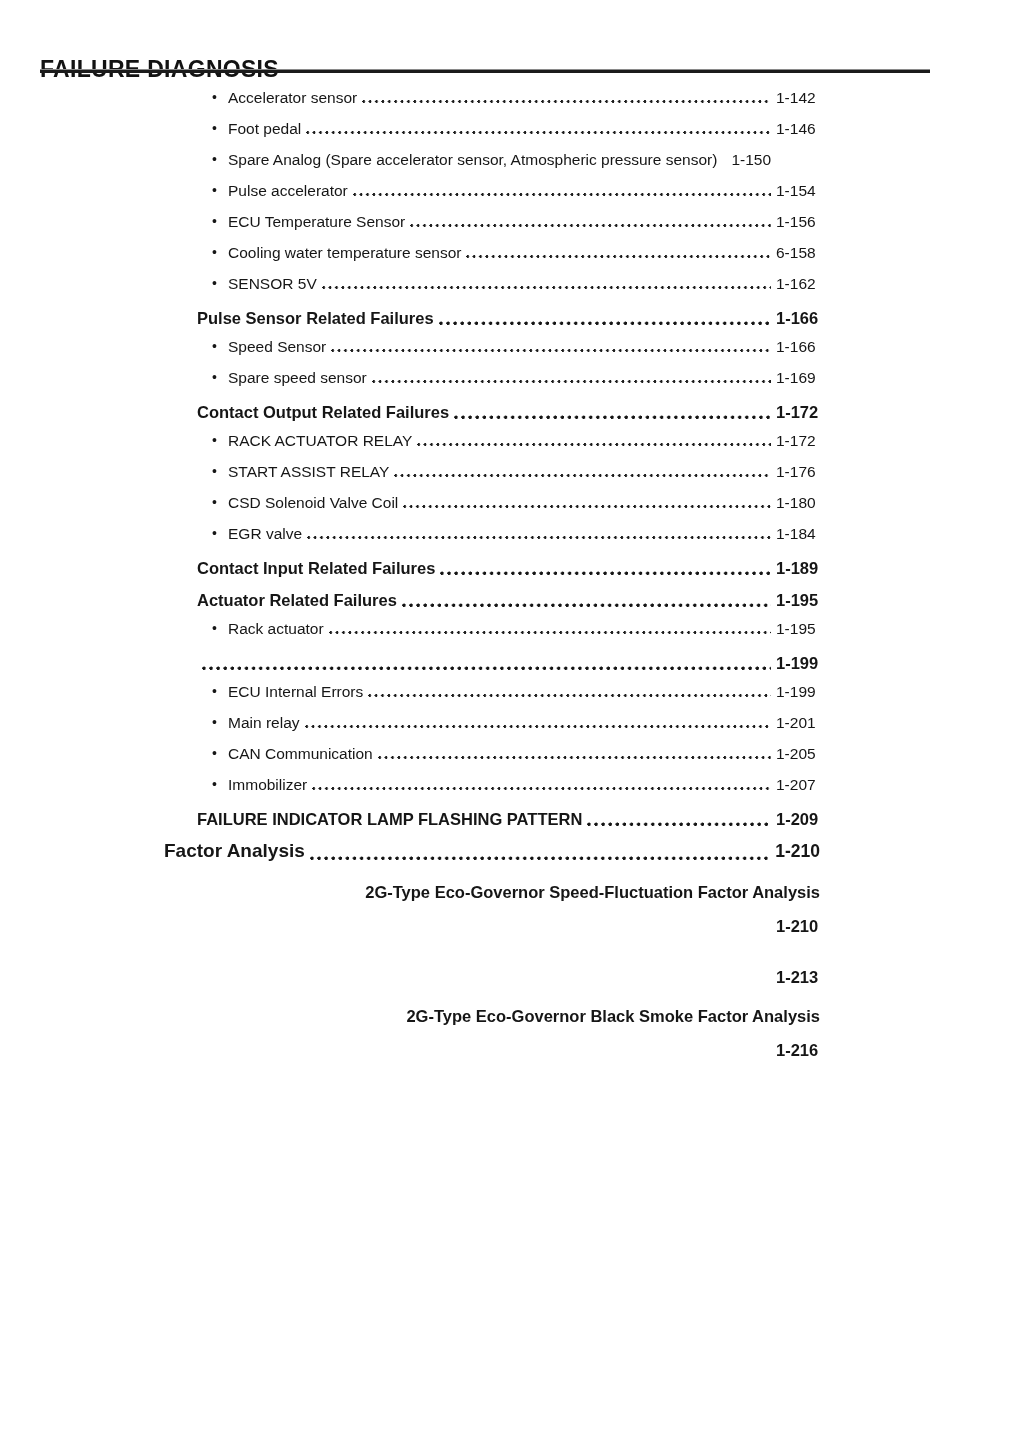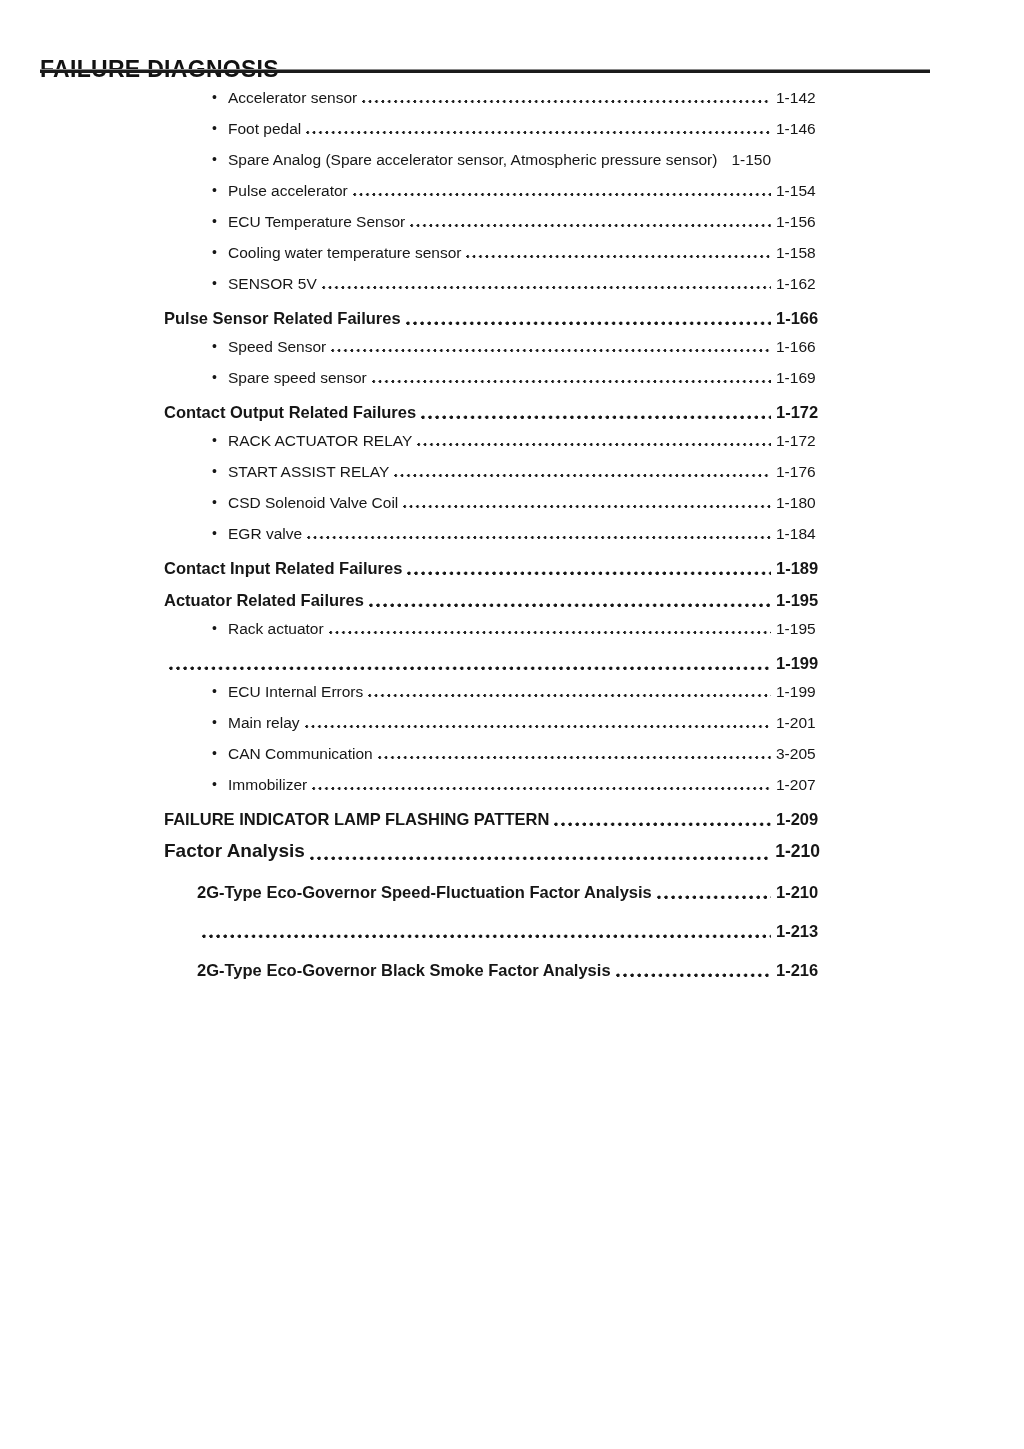--- a/index.html
+++ b/index.html
@@ -43,40 +43,42 @@
   .row {
     display: flex;
     align-items: flex-end;
     margin-top: 12px;
     line-height: 19px;
     font-size: 15.5px;
   }
   .row:first-child { margin-top: 0; }
   .row.bullet { margin-left: 48px; }
   .row.section {
+    margin-left: 33px;
     margin-top: 15px;
     line-height: 21px;
     font-size: 16.5px;
     font-weight: bold;
   }
   .row.section + .row.bullet { margin-top: 8px; }
   .row.section + .row.section { margin-top: 11px; }
   .row.chapter {
     margin-left: 0;
     margin-top: 8px;
     line-height: 26px;
     font-size: 19px;
     font-weight: bold;
   }
   .row.factor {
     margin-left: 33px;
     margin-top: 17px;
     line-height: 22px;
     font-size: 16.5px;
     font-weight: bold;
+    flex-direction: column;
   }
   .row.two-line + .row.factor { }
   .bullet-mark {
     flex: 0 0 auto;
     width: 16px;
     font-size: 14px;
     color: #161616;
   }
   .label {
     flex: 0 1 auto;
@@ -151,21 +153,21 @@
       <div class="row bullet">
     <span class="bullet-mark">•</span>
     <span class="label">ECU Temperature Sensor</span>
     <span class="leader"></span>
     <span class="pagenum">1-156</span>
   </div>
       <div class="row bullet">
     <span class="bullet-mark">•</span>
     <span class="label">Cooling water temperature sensor</span>
     <span class="leader"></span>
-    <span class="pagenum">1-158</span>
+    <span class="pagenum">6-158</span>
   </div>
       <div class="row bullet">
     <span class="bullet-mark">•</span>
     <span class="label">SENSOR 5V</span>
     <span class="leader"></span>
     <span class="pagenum">1-162</span>
   </div>
       <div class="row section">
 
     <span class="label">Pulse Sensor Related Failures</span>
@@ -246,21 +248,21 @@
       <div class="row bullet">
     <span class="bullet-mark">•</span>
     <span class="label">Main relay</span>
     <span class="leader"></span>
     <span class="pagenum">1-201</span>
   </div>
       <div class="row bullet">
     <span class="bullet-mark">•</span>
     <span class="label">CAN Communication</span>
     <span class="leader"></span>
-    <span class="pagenum">3-205</span>
+    <span class="pagenum">1-205</span>
   </div>
       <div class="row bullet">
     <span class="bullet-mark">•</span>
     <span class="label">Immobilizer</span>
     <span class="leader"></span>
     <span class="pagenum">1-207</span>
   </div>
       <div class="row section">
 
     <span class="label">FAILURE INDICATOR LAMP FLASHING PATTERN</span>

